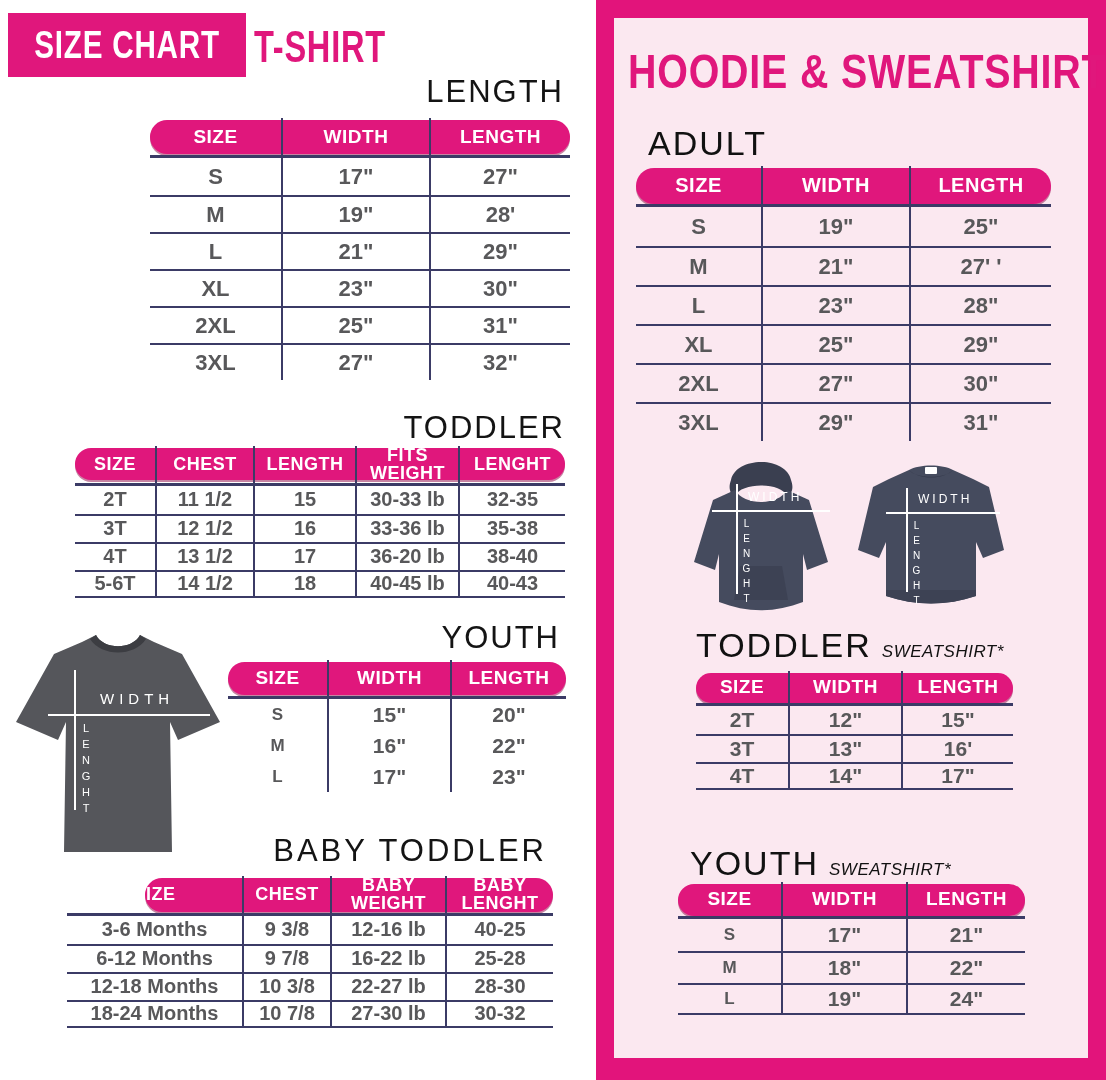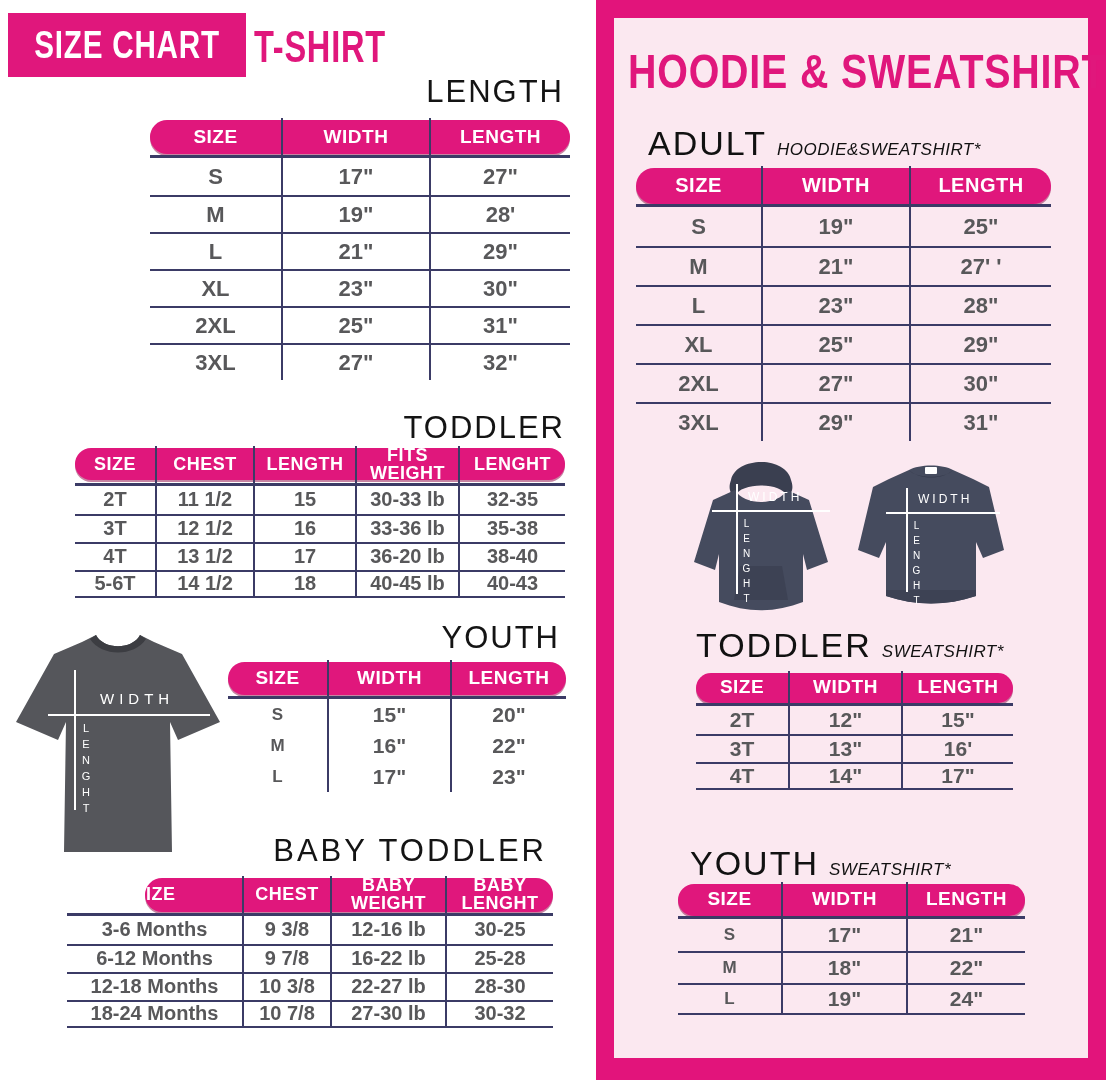--- a/index.html
+++ b/index.html
@@ -65,21 +65,21 @@
 
   
   .panel{position:absolute;left:596px;top:0;width:510px;height:1080px;background:var(--panel-bg);
          border:18px solid var(--pink-border);border-bottom-width:22px;}
   .main-title{position:absolute;left:14px;top:26px;}
   .main-title .cond{transform:scaleX(.82);font-size:48px;font-weight:bold;color:var(--pink);letter-spacing:1px;}
 
   .sub-h{position:absolute;display:flex;align-items:baseline;gap:10px;color:#111;}
   .sub-h .big{font-size:34px;letter-spacing:2px;font-weight:400;}
   .sub-h .ital{font-style:italic;font-size:17px;letter-spacing:.5px;}
-  .adult-h{left:34px;top:106px;}
+  .adult-h{left:34px;top:106px;flex-direction:column;}
   .toddlerR-h{left:82px;top:608px;}
   .youthR-h{left:76px;top:826px;}
 
   .adult-sec{left:22px;top:148px;width:415px;}
   .adult-sec .pill{left:0;right:0;top:2px;height:36px;}
   .adult-sec th{height:41px;font-size:20px;}
   .adult-sec td{height:39px;font-size:22px;}
 
   .toddlerR-sec{left:82px;top:653px;width:317px;}
   .toddlerR-sec .pill{left:0;right:0;top:2px;height:30px;}
@@ -299,21 +299,21 @@
 WEIGHT</th>
             <th>BABY
 LENGHT</th>
           </tr>
         </thead>
       <tbody>
           <tr>
             <td>3-6 Months</td>
             <td>9 3/8</td>
             <td>12-16 lb</td>
-            <td>30-25</td>
+            <td>40-25</td>
           </tr>
           <tr>
             <td>6-12 Months</td>
             <td>9 7/8</td>
             <td>16-22 lb</td>
             <td>25-28</td>
           </tr>
           <tr>
             <td>12-18 Months</td>
             <td>10 3/8</td>

